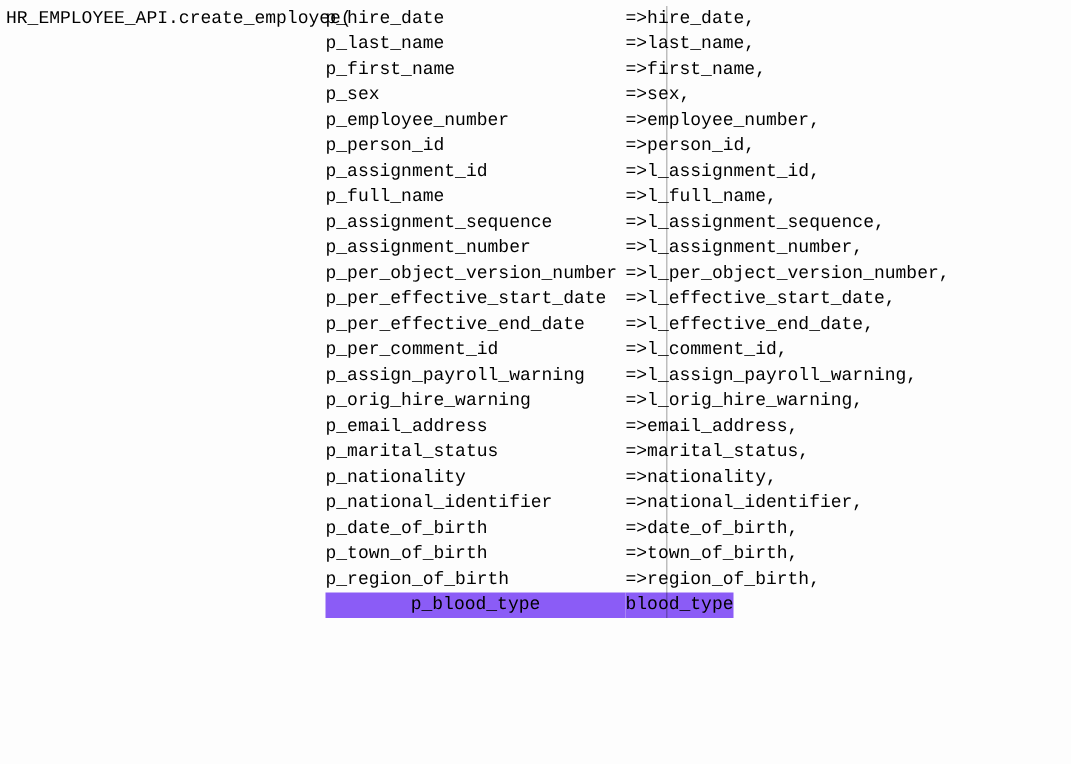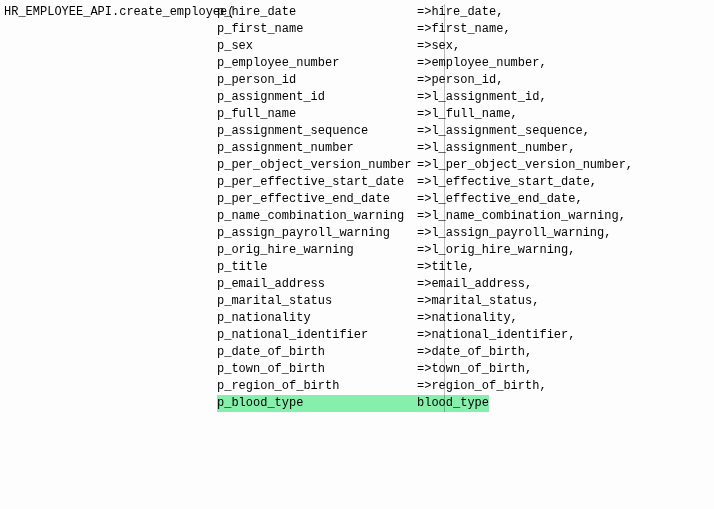--- a/index.html
+++ b/index.html
@@ -22,55 +22,56 @@
     }
     .param-col {
       display: inline-block;
       width: 200px;
     }
     .arrow-col {
       display: inline-block;
     }
     .hl {
       display: inline-block;
-      background: #86efac;
+      background: #8b5cf6;
+      text-align: center;
     }
     .cursor-line {
       position: absolute;
       left: 440px;
       top: 0;
       bottom: 0;
       width: 1px;
       background: rgba(0,0,0,0.25);
     }
     #code-container {
       position: relative;
     }
   </style>
 </head>
 <body>
 
 <div id="code-container">
   <div class="cursor-line"></div>
 <div class="code-line"><span style="display: inline-block; width: 213px;">HR_EMPLOYEE_API.create_employee(</span><span class="param-col">p_hire_date</span><span class="arrow-col">=&gt; </span><span>hire_date,</span></div>
+    <div class="code-line"><span class="indent"></span><span class="param-col">p_last_name</span><span class="arrow-col">=&gt; </span><span>last_name,</span></div>
     <div class="code-line"><span class="indent"></span><span class="param-col">p_first_name</span><span class="arrow-col">=&gt; </span><span>first_name,</span></div>
     <div class="code-line"><span class="indent"></span><span class="param-col">p_sex</span><span class="arrow-col">=&gt; </span><span>sex,</span></div>
     <div class="code-line"><span class="indent"></span><span class="param-col">p_employee_number</span><span class="arrow-col">=&gt; </span><span>employee_number,</span></div>
     <div class="code-line"><span class="indent"></span><span class="param-col">p_person_id</span><span class="arrow-col">=&gt; </span><span>person_id,</span></div>
     <div class="code-line"><span class="indent"></span><span class="param-col">p_assignment_id</span><span class="arrow-col">=&gt; </span><span>l_assignment_id,</span></div>
     <div class="code-line"><span class="indent"></span><span class="param-col">p_full_name</span><span class="arrow-col">=&gt; </span><span>l_full_name,</span></div>
     <div class="code-line"><span class="indent"></span><span class="param-col">p_assignment_sequence</span><span class="arrow-col">=&gt; </span><span>l_assignment_sequence,</span></div>
     <div class="code-line"><span class="indent"></span><span class="param-col">p_assignment_number</span><span class="arrow-col">=&gt; </span><span>l_assignment_number,</span></div>
     <div class="code-line"><span class="indent"></span><span class="param-col">p_per_object_version_number</span><span class="arrow-col">=&gt; </span><span>l_per_object_version_number,</span></div>
     <div class="code-line"><span class="indent"></span><span class="param-col">p_per_effective_start_date</span><span class="arrow-col">=&gt; </span><span>l_effective_start_date,</span></div>
     <div class="code-line"><span class="indent"></span><span class="param-col">p_per_effective_end_date</span><span class="arrow-col">=&gt; </span><span>l_effective_end_date,</span></div>
-    <div class="code-line"><span class="indent"></span><span class="param-col">p_name_combination_warning</span><span class="arrow-col">=&gt; </span><span>l_name_combination_warning,</span></div>
+    <div class="code-line"><span class="indent"></span><span class="param-col">p_per_comment_id</span><span class="arrow-col">=&gt; </span><span>l_comment_id,</span></div>
     <div class="code-line"><span class="indent"></span><span class="param-col">p_assign_payroll_warning</span><span class="arrow-col">=&gt; </span><span>l_assign_payroll_warning,</span></div>
     <div class="code-line"><span class="indent"></span><span class="param-col">p_orig_hire_warning</span><span class="arrow-col">=&gt; </span><span>l_orig_hire_warning,</span></div>
-    <div class="code-line"><span class="indent"></span><span class="param-col">p_title</span><span class="arrow-col">=&gt; </span><span>title,</span></div>
     <div class="code-line"><span class="indent"></span><span class="param-col">p_email_address</span><span class="arrow-col">=&gt; </span><span>email_address,</span></div>
     <div class="code-line"><span class="indent"></span><span class="param-col">p_marital_status</span><span class="arrow-col">=&gt; </span><span>marital_status,</span></div>
     <div class="code-line"><span class="indent"></span><span class="param-col">p_nationality</span><span class="arrow-col">=&gt; </span><span>nationality,</span></div>
     <div class="code-line"><span class="indent"></span><span class="param-col">p_national_identifier</span><span class="arrow-col">=&gt; </span><span>national_identifier,</span></div>
     <div class="code-line"><span class="indent"></span><span class="param-col">p_date_of_birth</span><span class="arrow-col">=&gt; </span><span>date_of_birth,</span></div>
     <div class="code-line"><span class="indent"></span><span class="param-col">p_town_of_birth</span><span class="arrow-col">=&gt; </span><span>town_of_birth,</span></div>
     <div class="code-line"><span class="indent"></span><span class="param-col">p_region_of_birth</span><span class="arrow-col">=&gt; </span><span>region_of_birth,</span></div>
     <div class="code-line"><span class="indent"></span><span class="param-col hl" style="width: 200px;">p_blood_type</span><span class="arrow-col">   </span><span class="hl">blood_type</span></div>
   </div>
 

